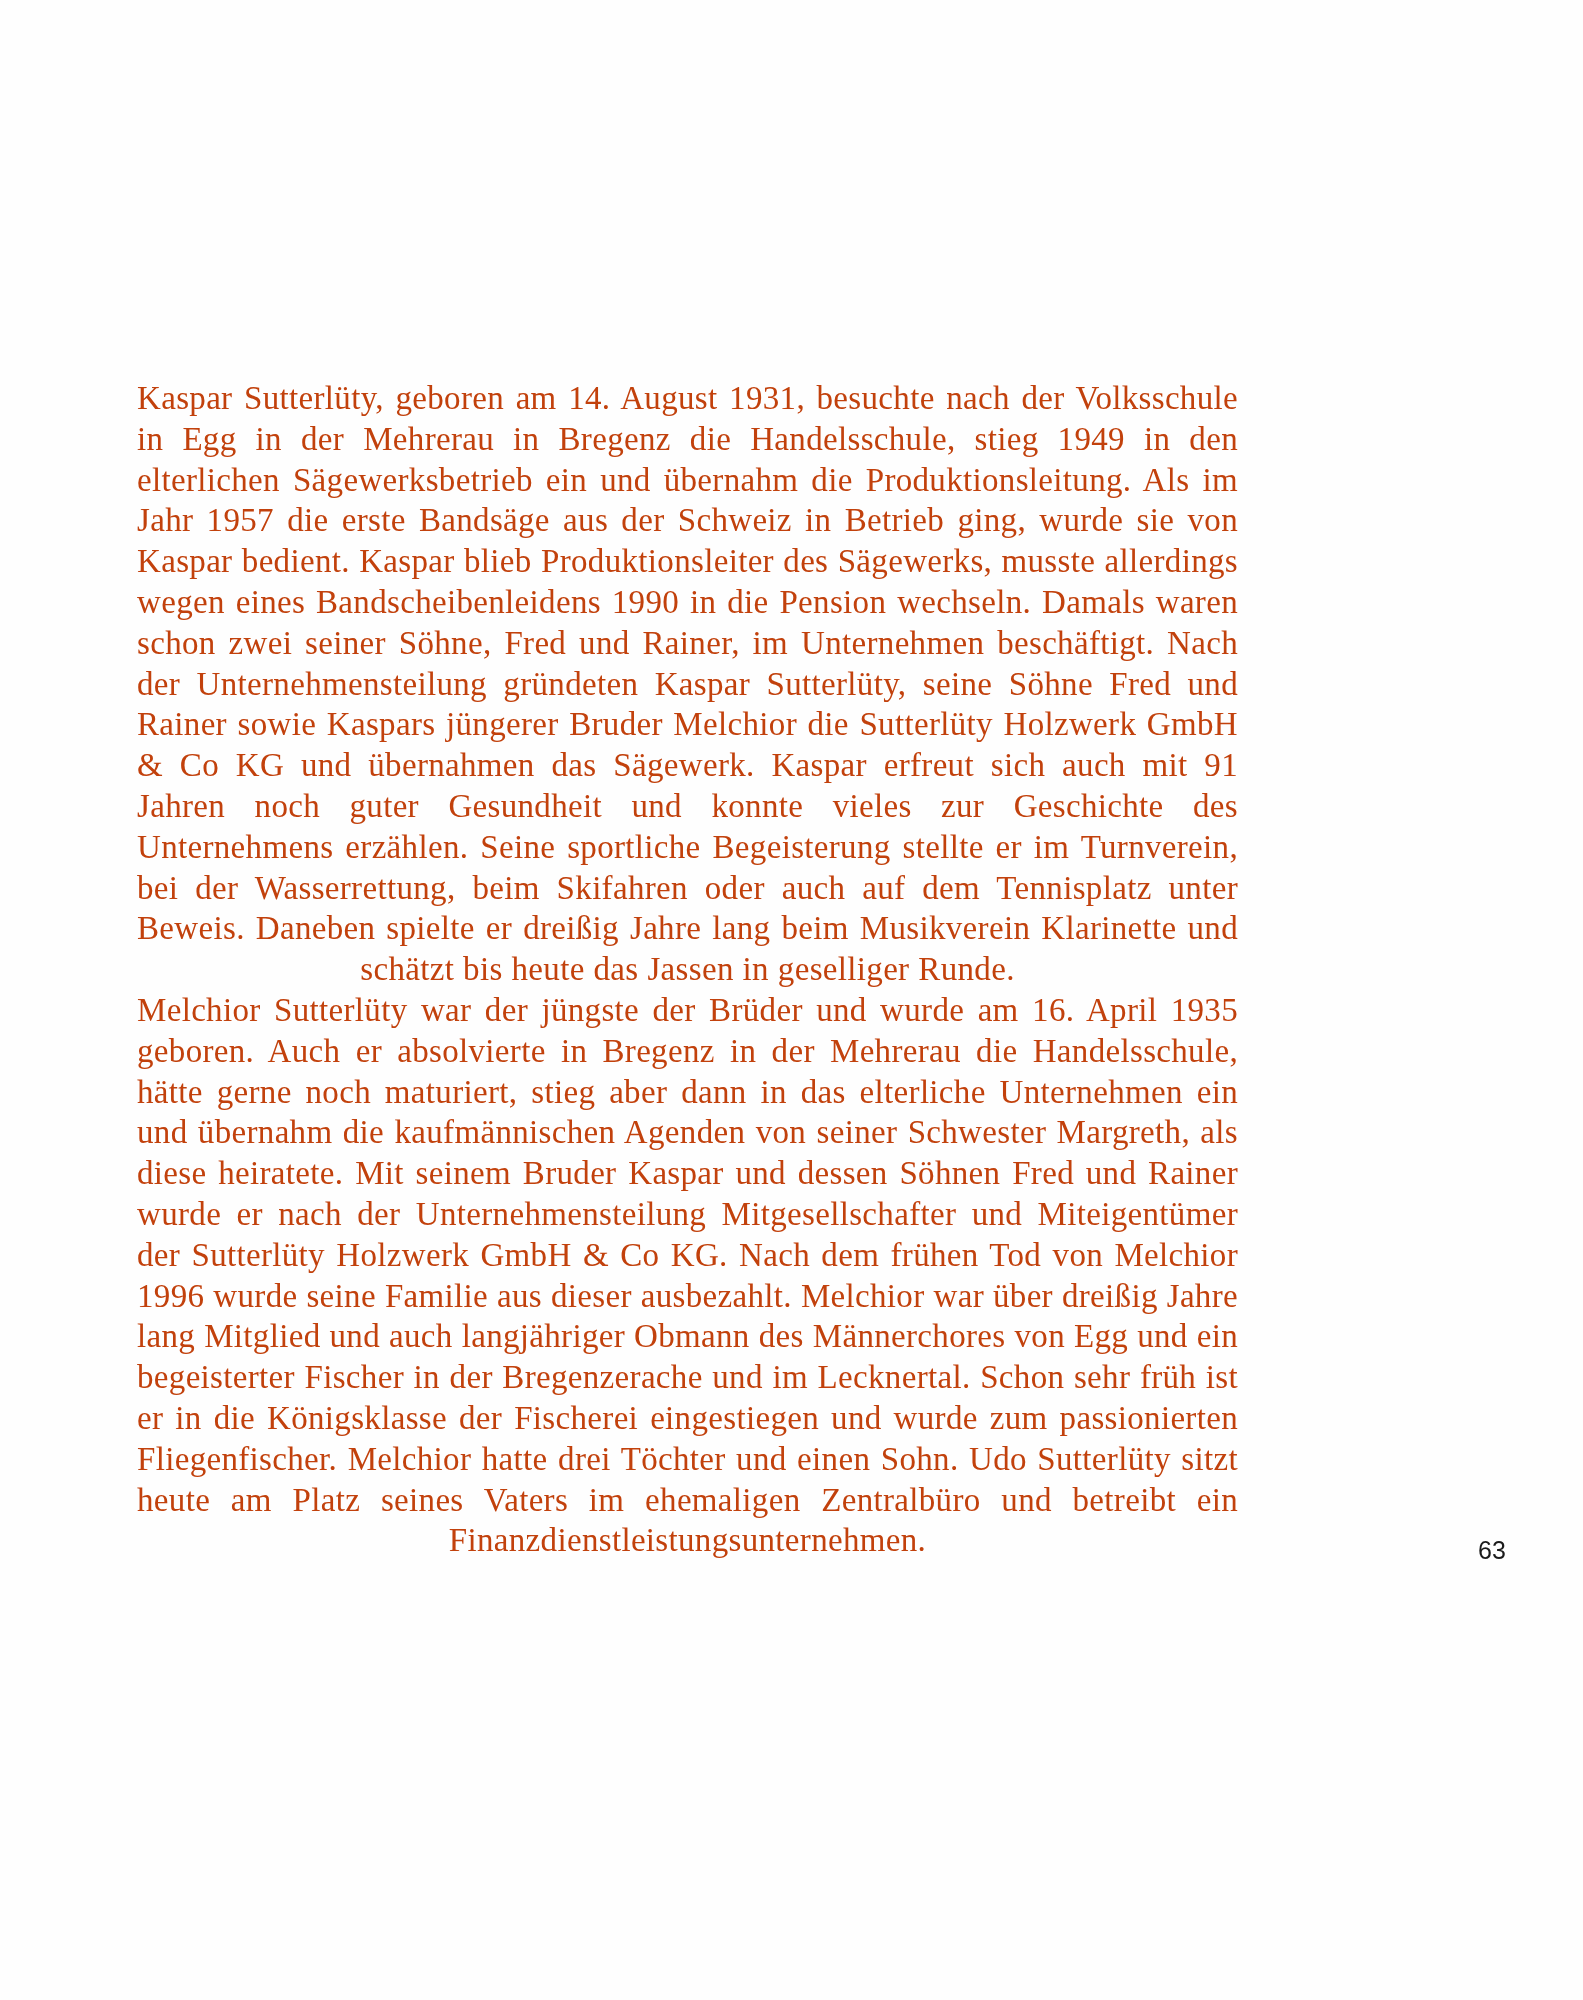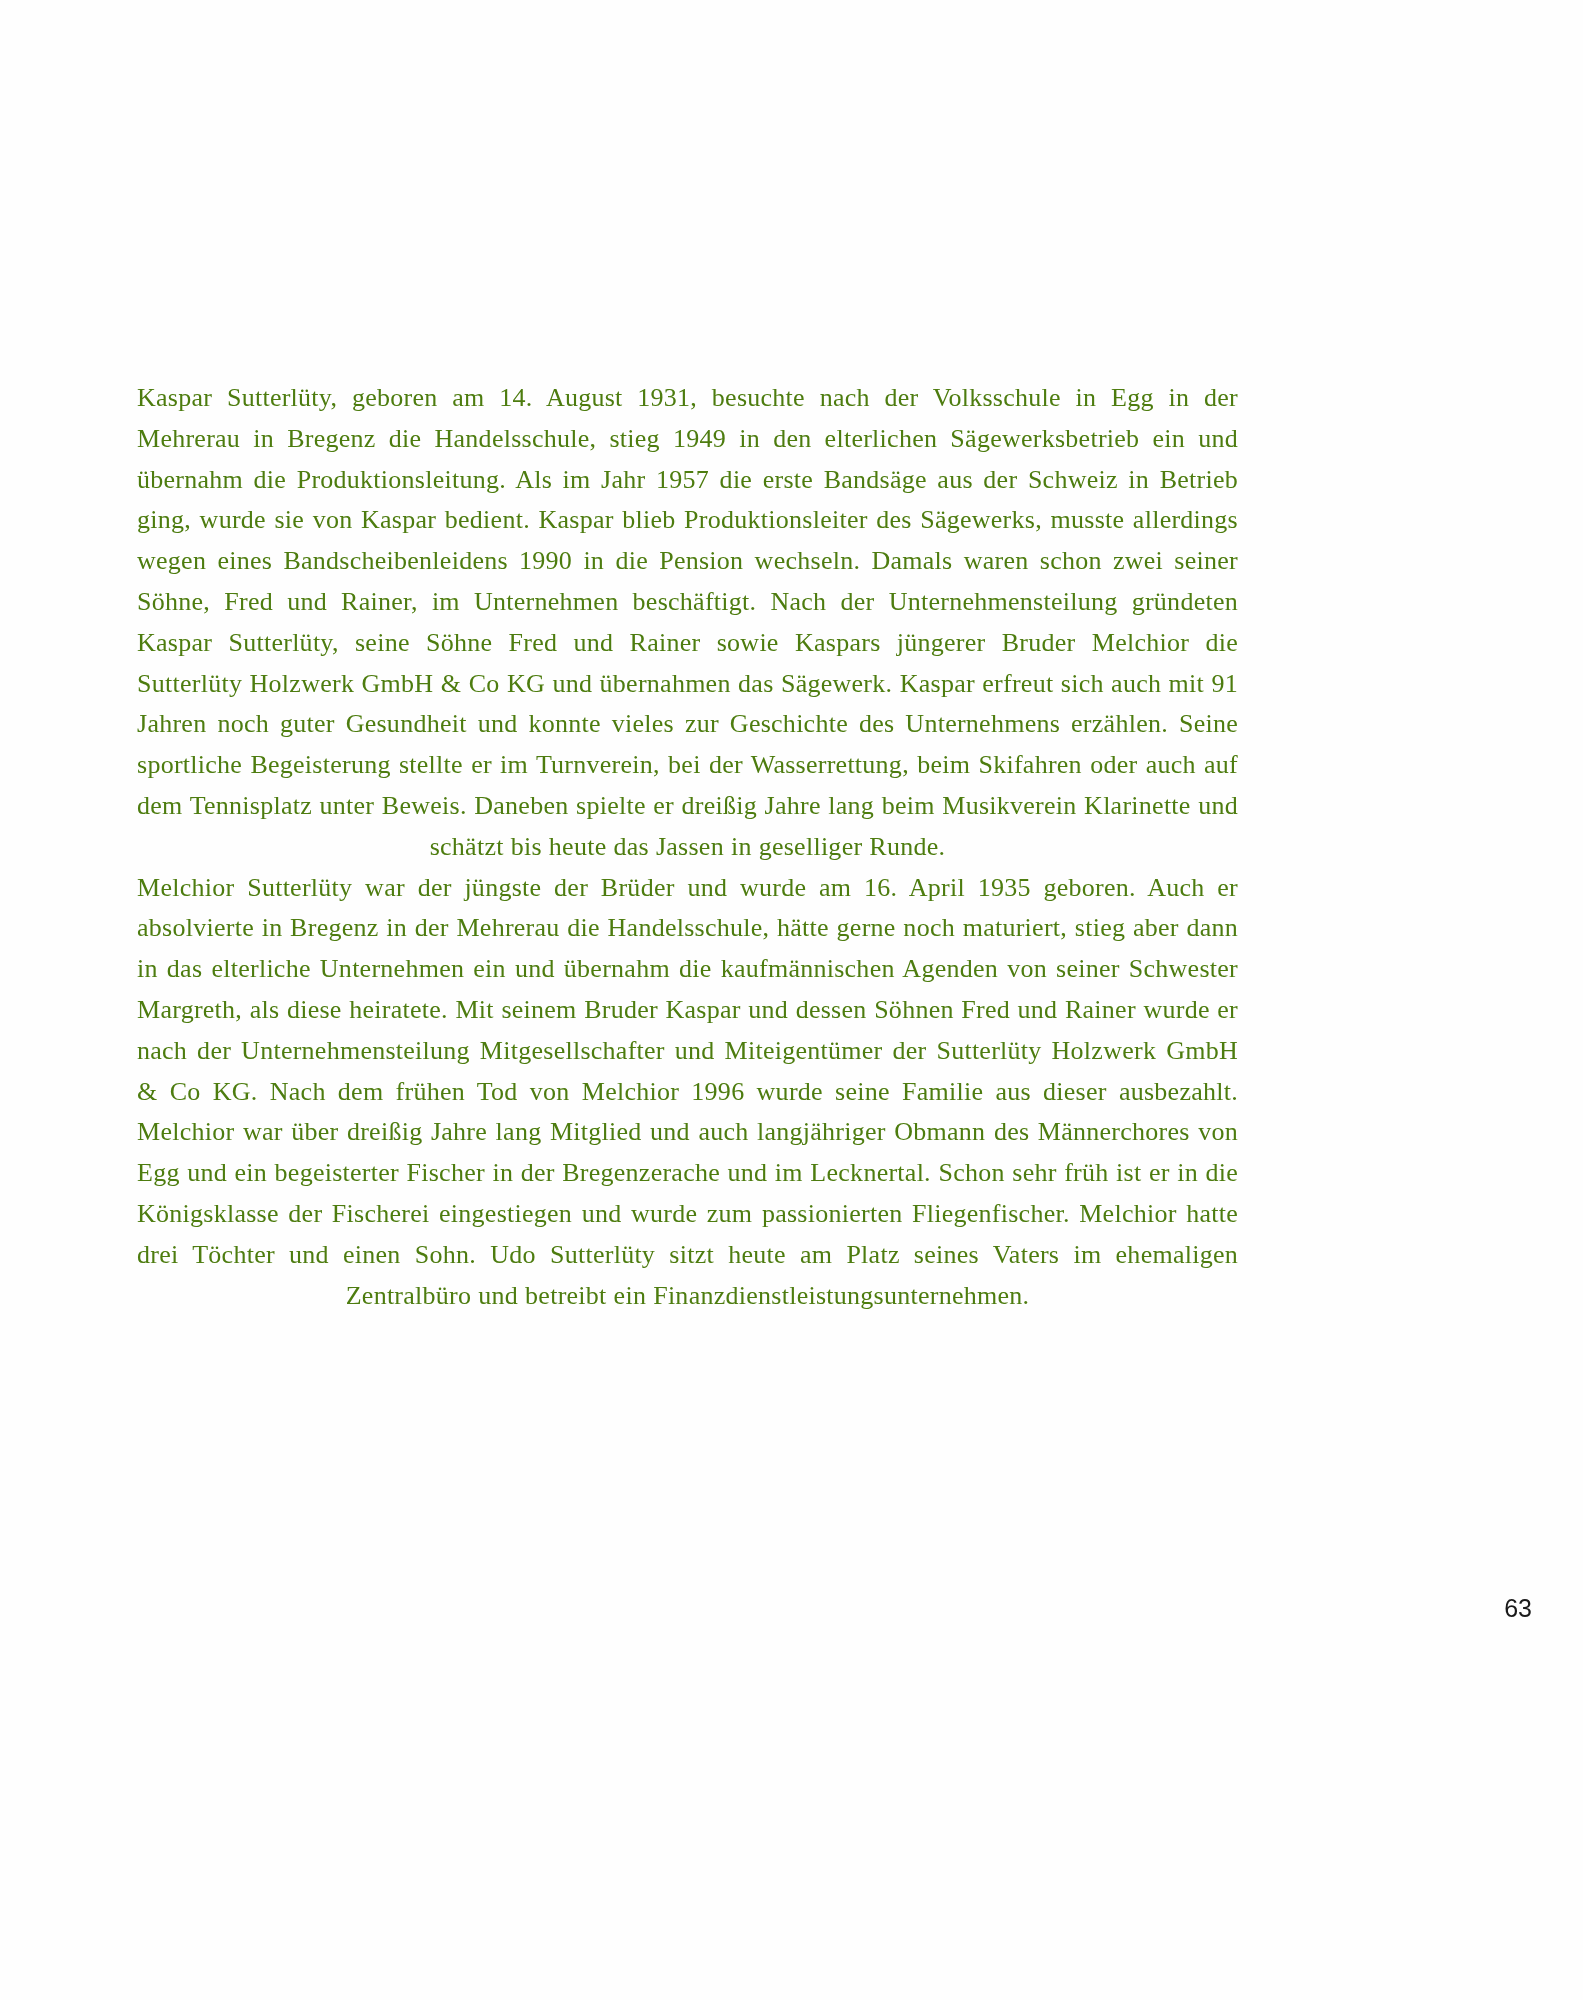--- a/index.html
+++ b/index.html
@@ -27,44 +27,44 @@
   
   .text-column {
     position: absolute;
     left: 137px;
     top: 378px;
     width: 1101px;
   }
 
   .para {
     margin: 0;
-    font-size: 26px;
+    font-size: 33px;
     line-height: 40.8px;
     text-align: justify;
     text-align-last: center;
     letter-spacing: 0.01em;
     word-spacing: 0.01em;
-    color: #4d7c0f;
+    color: #c2410c;
     hyphens: manual;
   }
 
   .para + .para {
   }
 
   
   .folio {
     position: absolute;
     left: 1452px;
-    top: 1592px;
+    top: 1534px;
     width: 80px;
     font-family: "Liberation Sans", "DejaVu Sans", sans-serif;
     font-size: 25px;
     line-height: 32px;
     color: #1a1a1a;
-    text-align: right;
+    text-align: center;
   }
 </style>
 </head>
 <body>
 
 <div class="page">
 
   <div class="text-column">
 
     <p class="para">Kaspar Sutterlüty, geboren am 14. August 1931, besuchte nach der Volksschule in Egg in der Mehrerau in Bregenz die Handelsschule, stieg 1949 in den elterlichen Sägewerksbetrieb ein und übernahm die Produktionsleitung. Als im Jahr 1957 die erste Bandsäge aus der Schweiz in Betrieb ging, wurde sie von Kaspar bedient. Kaspar blieb Produktionsleiter des Sägewerks, musste allerdings wegen eines Bandscheibenleidens 1990 in die Pension wechseln. Damals waren schon zwei seiner Söhne, Fred und Rainer, im Unternehmen beschäftigt. Nach der Unternehmensteilung gründeten Kaspar Sutterlüty, seine Söhne Fred und Rainer sowie Kaspars jüngerer Bruder Melchior die Sutterlüty Holzwerk GmbH &amp; Co KG und übernahmen das Sägewerk. Kaspar erfreut sich auch mit 91 Jahren noch guter Gesundheit und konnte vieles zur Geschichte des Unternehmens erzählen. Seine sportliche Begeisterung stellte er im Turnverein, bei der Wasserrettung, beim Skifahren oder auch auf dem Tennisplatz unter Beweis. Daneben spielte er dreißig Jahre lang beim Musikverein Klarinette und schätzt bis heute das Jassen in geselliger Runde.</p>

